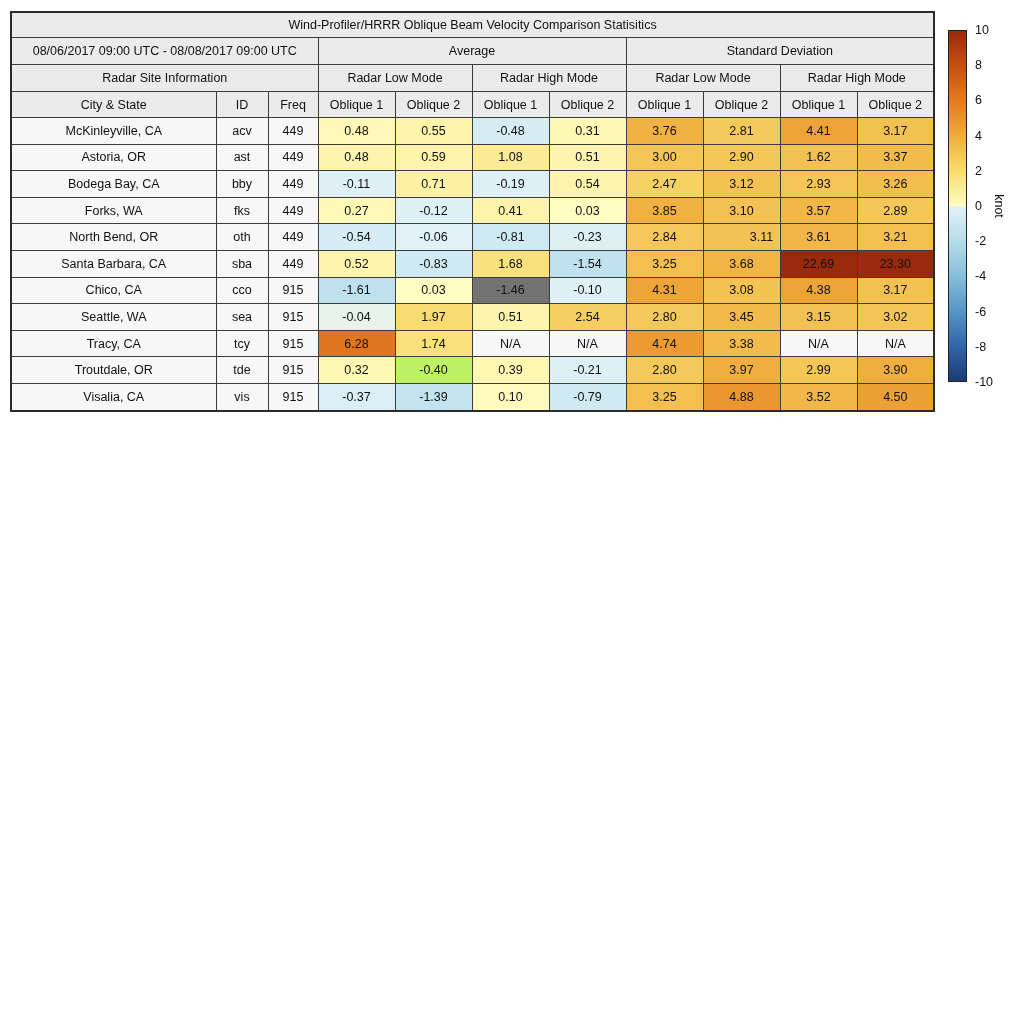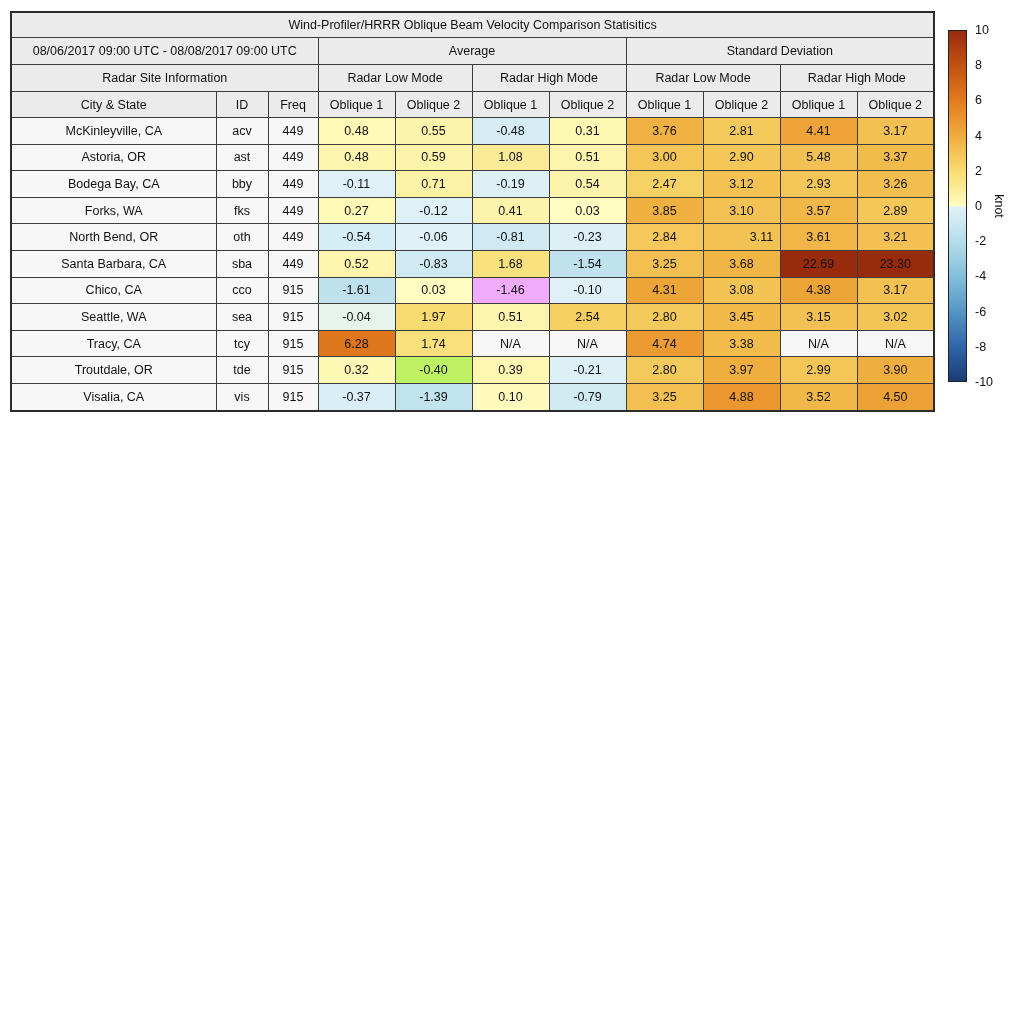--- a/index.html
+++ b/index.html
@@ -92,21 +92,21 @@
         <tr>
           <td class="lbl">Astoria, OR</td>
           <td class="lbl">ast</td>
           <td class="lbl">449</td>
           <td style="background: rgb(253, 245, 174);">0.48</td>
           <td style="background: rgb(253, 243, 170);">0.59</td>
           <td style="background: rgb(251, 235, 150);">1.08</td>
           <td style="background: rgb(253, 245, 173);">0.51</td>
           <td style="background: rgb(244, 197, 87);">3.00</td>
           <td style="background: rgb(244, 199, 89);">2.90</td>
-          <td style="background: rgb(243, 193, 83);">5.48</td>
+          <td style="background: rgb(243, 193, 83);">1.62</td>
           <td style="background: rgb(242, 188, 77);">3.37</td>
         </tr>
         <tr>
           <td class="lbl">Bodega Bay, CA</td>
           <td class="lbl">bby</td>
           <td class="lbl">449</td>
           <td style="background: rgb(223, 241, 247);">-0.11</td>
           <td style="background: rgb(253, 241, 165);">0.71</td>
           <td style="background: rgb(221, 240, 246);">-0.19</td>
           <td style="background: rgb(253, 244, 172);">0.54</td>
@@ -153,21 +153,21 @@
           <td style="background: rgb(240, 181, 69);">3.68</td>
           <td style="background: rgb(153, 43, 13);">22.69</td>
           <td style="background: rgb(153, 43, 13);">23.30</td>
         </tr>
         <tr>
           <td class="lbl">Chico, CA</td>
           <td class="lbl">cco</td>
           <td class="lbl">915</td>
           <td style="background: rgb(190, 225, 237);">-1.61</td>
           <td style="background: rgb(255, 253, 193);">0.03</td>
-          <td style="background: #f0abfc;">-1.46</td>
+          <td style="background: #737373;">-1.46</td>
           <td style="background: rgb(223, 241, 247);">-0.10</td>
           <td style="background: rgb(237, 165, 56);">4.31</td>
           <td style="background: rgb(243, 195, 84);">3.08</td>
           <td style="background: rgb(237, 164, 55);">4.38</td>
           <td style="background: rgb(243, 193, 82);">3.17</td>
         </tr>
         <tr>
           <td class="lbl">Seattle, WA</td>
           <td class="lbl">sea</td>
           <td class="lbl">915</td>

